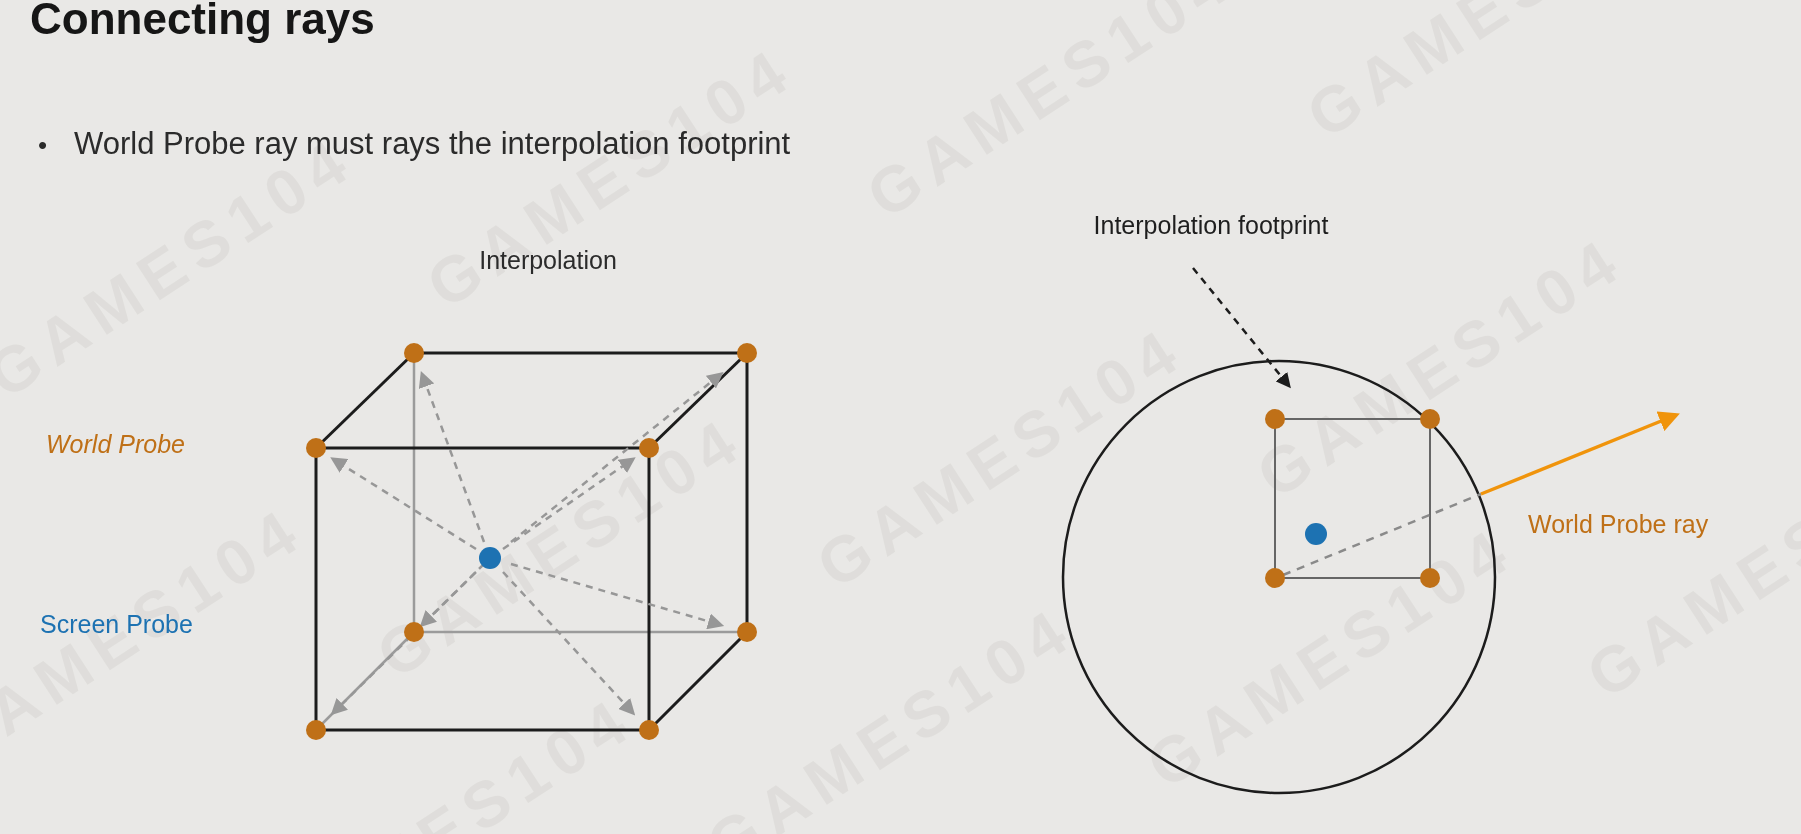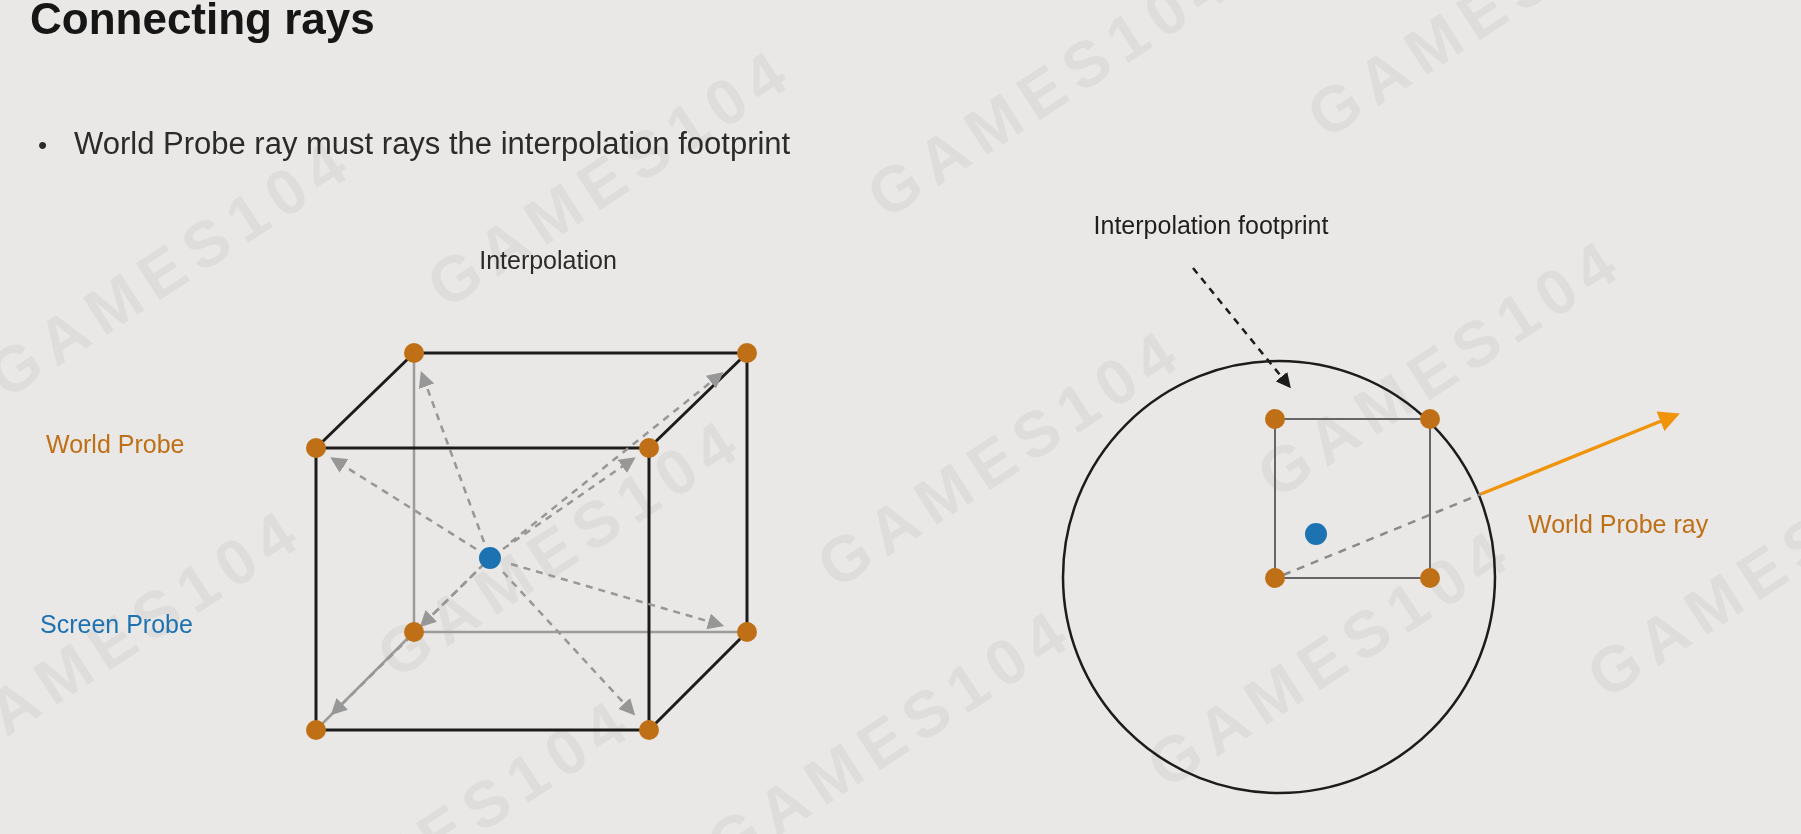--- a/index.html
+++ b/index.html
@@ -72,21 +72,21 @@
     left:0; top:0;
     width:1801px; height:834px;
   }
   .lbl{
     position:absolute;
     font-size:25px;
     white-space:nowrap;
     color:var(--body-text);
   }
   .lbl-interpolation{left:548px; top:246px; transform:translateX(-50%);}
-  .lbl-world-probe{left:46px; top:430px; color:var(--world-probe-orange);}
+  .lbl-world-probe{left:46px; top:430px; color:var(--world-probe-orange);font-style:italic;}
   .lbl-screen-probe{left:40px; top:610px; color:var(--screen-probe-blue);}
   .lbl-footprint{left:1211px; top:211px; transform:translateX(-50%); color:#1e1e1e;}
   .lbl-ray{left:1528px; top:510px; color:var(--world-probe-orange);}
 </style>
 </head>
 <body>
 
 <div class="slide">
 
   <span class="wm">GAMES104</span>

